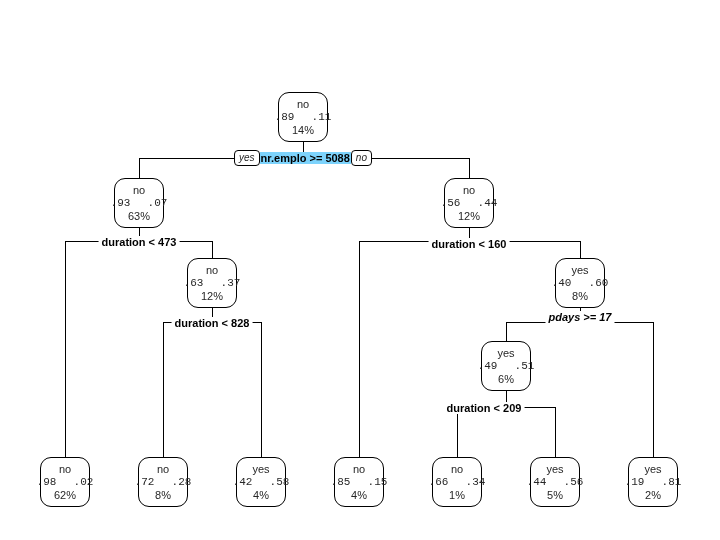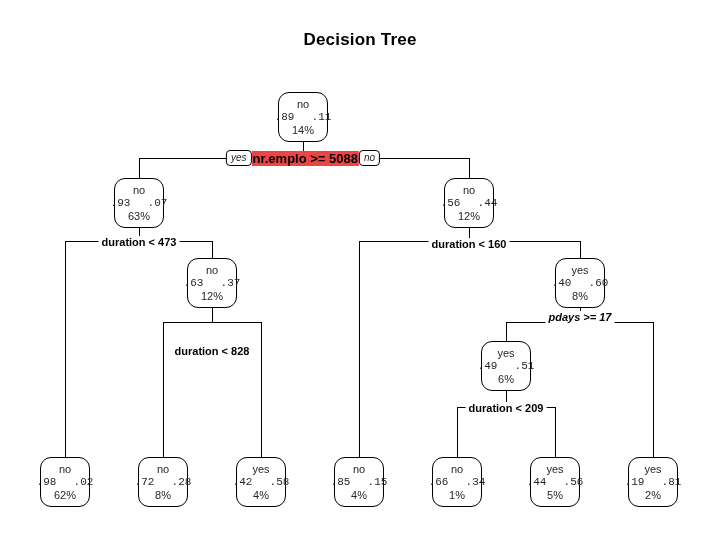--- a/index.html
+++ b/index.html
@@ -22,32 +22,31 @@
   .vline{width:1px;}
   .hline{height:1px;}
   .split{
     position:absolute;transform:translate(-50%,-50%);background:#fff;
     padding:0 3px;font-size:11px;font-weight:bold;white-space:nowrap;z-index:2;
   }
   .root-split{
     position:absolute;transform:translate(-50%,-50%);display:flex;align-items:center;
     z-index:2;white-space:nowrap;
   }
-  .root-split .cond{background:#ef4444;padding:0 1px;font-size:13px;font-weight:bold;}
+  .root-split .cond{background:#7dd3fc;padding:0 1px;font-size:11px;font-weight:bold;}
   .edge-box{
     box-sizing:border-box;border:1px solid #000;border-radius:4px;background:#fff;
     font-style:italic;font-size:10px;line-height:12px;padding:1px 4px;color:#262626;
   }
 </style>
 </head>
 <body>
 
 <div class="canvas">
 
-  <div class="title">Decision Tree</div>
 
   <div class="vline" style="left:303px;top:142px;height:16px;"></div>
   <div class="hline" style="left:139px;top:158px;width:330px;"></div>
   <div class="vline" style="left:139px;top:158px;height:20px;"></div>
   <div class="vline" style="left:469px;top:158px;height:20px;"></div>
 
   <div class="vline" style="left:139px;top:228px;height:13px;"></div>
   <div class="hline" style="left:65px;top:241px;width:147px;"></div>
   <div class="vline" style="left:65px;top:241px;height:216px;"></div>
   <div class="vline" style="left:212px;top:241px;height:17px;"></div>
@@ -72,23 +71,23 @@
   <div class="vline" style="left:457px;top:407px;height:50px;"></div>
   <div class="vline" style="left:555px;top:407px;height:50px;"></div>
 
   <div class="root-split" style="left:303px;top:158px;">
     <span class="edge-box">yes</span>
     <span class="cond">nr.emplo &gt;= 5088</span>
     <span class="edge-box">no</span>
   </div>
   <div class="split" style="left:139px;top:242px;">duration &lt; 473</div>
   <div class="split" style="left:469px;top:244px;">duration &lt; 160</div>
-  <div class="split" style="left:212px;top:323px;margin-top:28px;">duration &lt; 828</div>
+  <div class="split" style="left:212px;top:323px;">duration &lt; 828</div>
   <div class="split" style="left:580px;top:317px;font-style:italic;">pdays &gt;= 17</div>
-  <div class="split" style="left:506px;top:408px;text-align:center;">duration &lt; 209</div>
+  <div class="split" style="left:484px;top:408px;text-align:center;">duration &lt; 209</div>
 
   <div class="node" style="left:278px;top:92px;">
     <div>no</div>
     <div class="probs">.89  .11</div>
     <div>14%</div>
   </div>
   <div class="node" style="left:114px;top:178px;">
     <div>no</div>
     <div class="probs">.93  .07</div>
     <div>63%</div>

